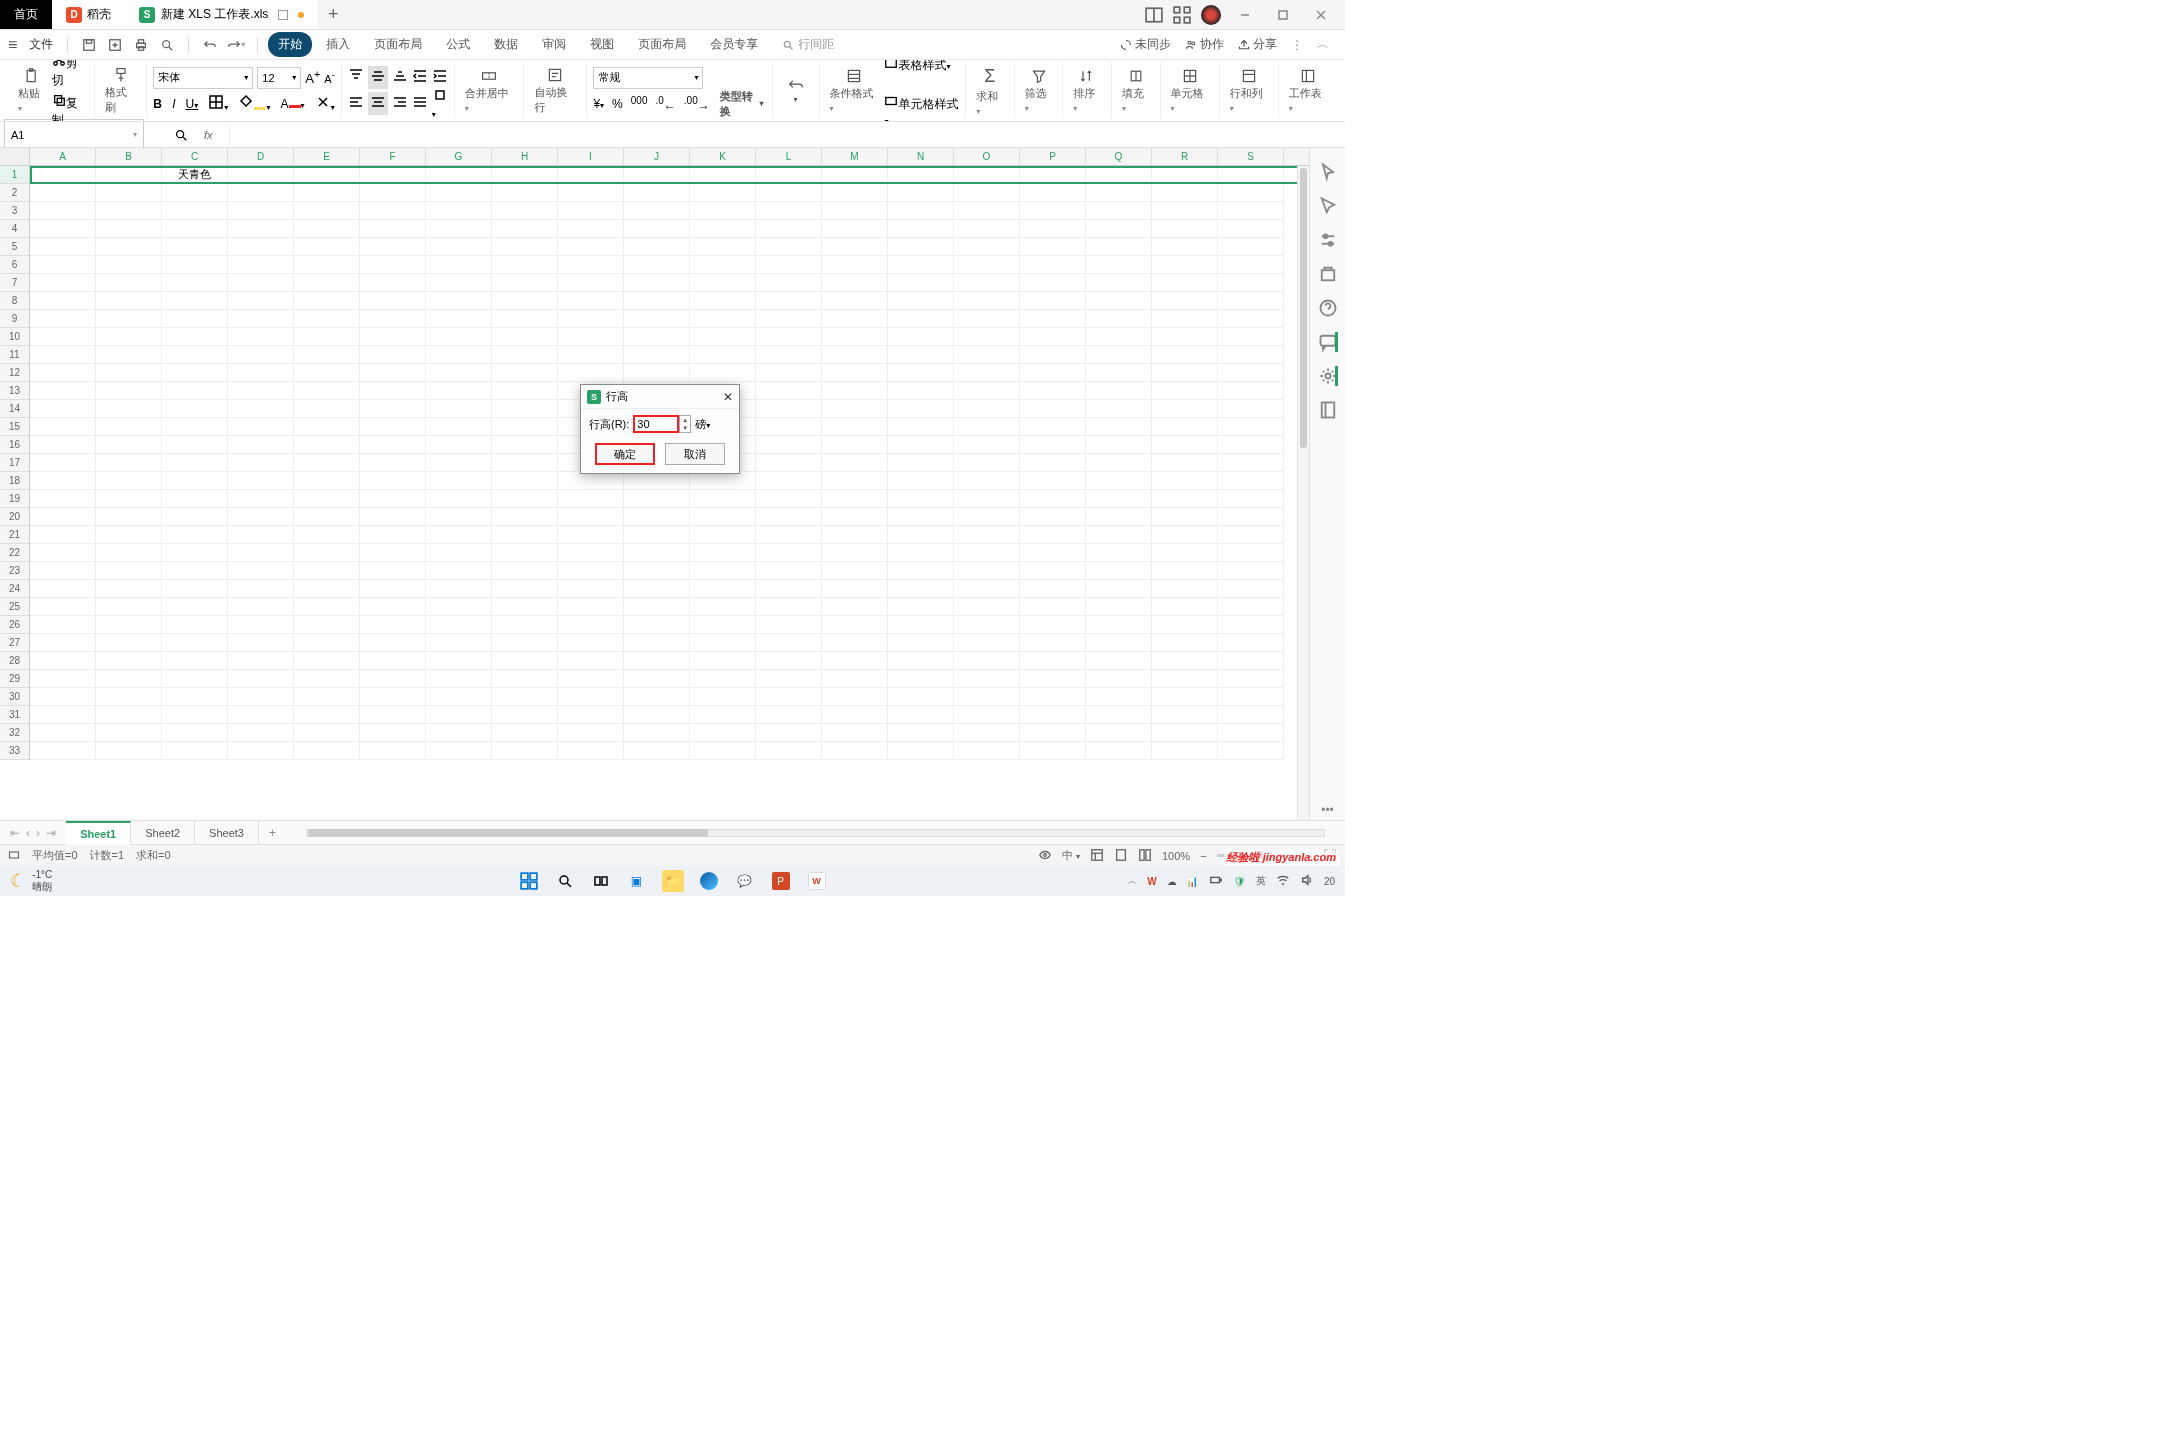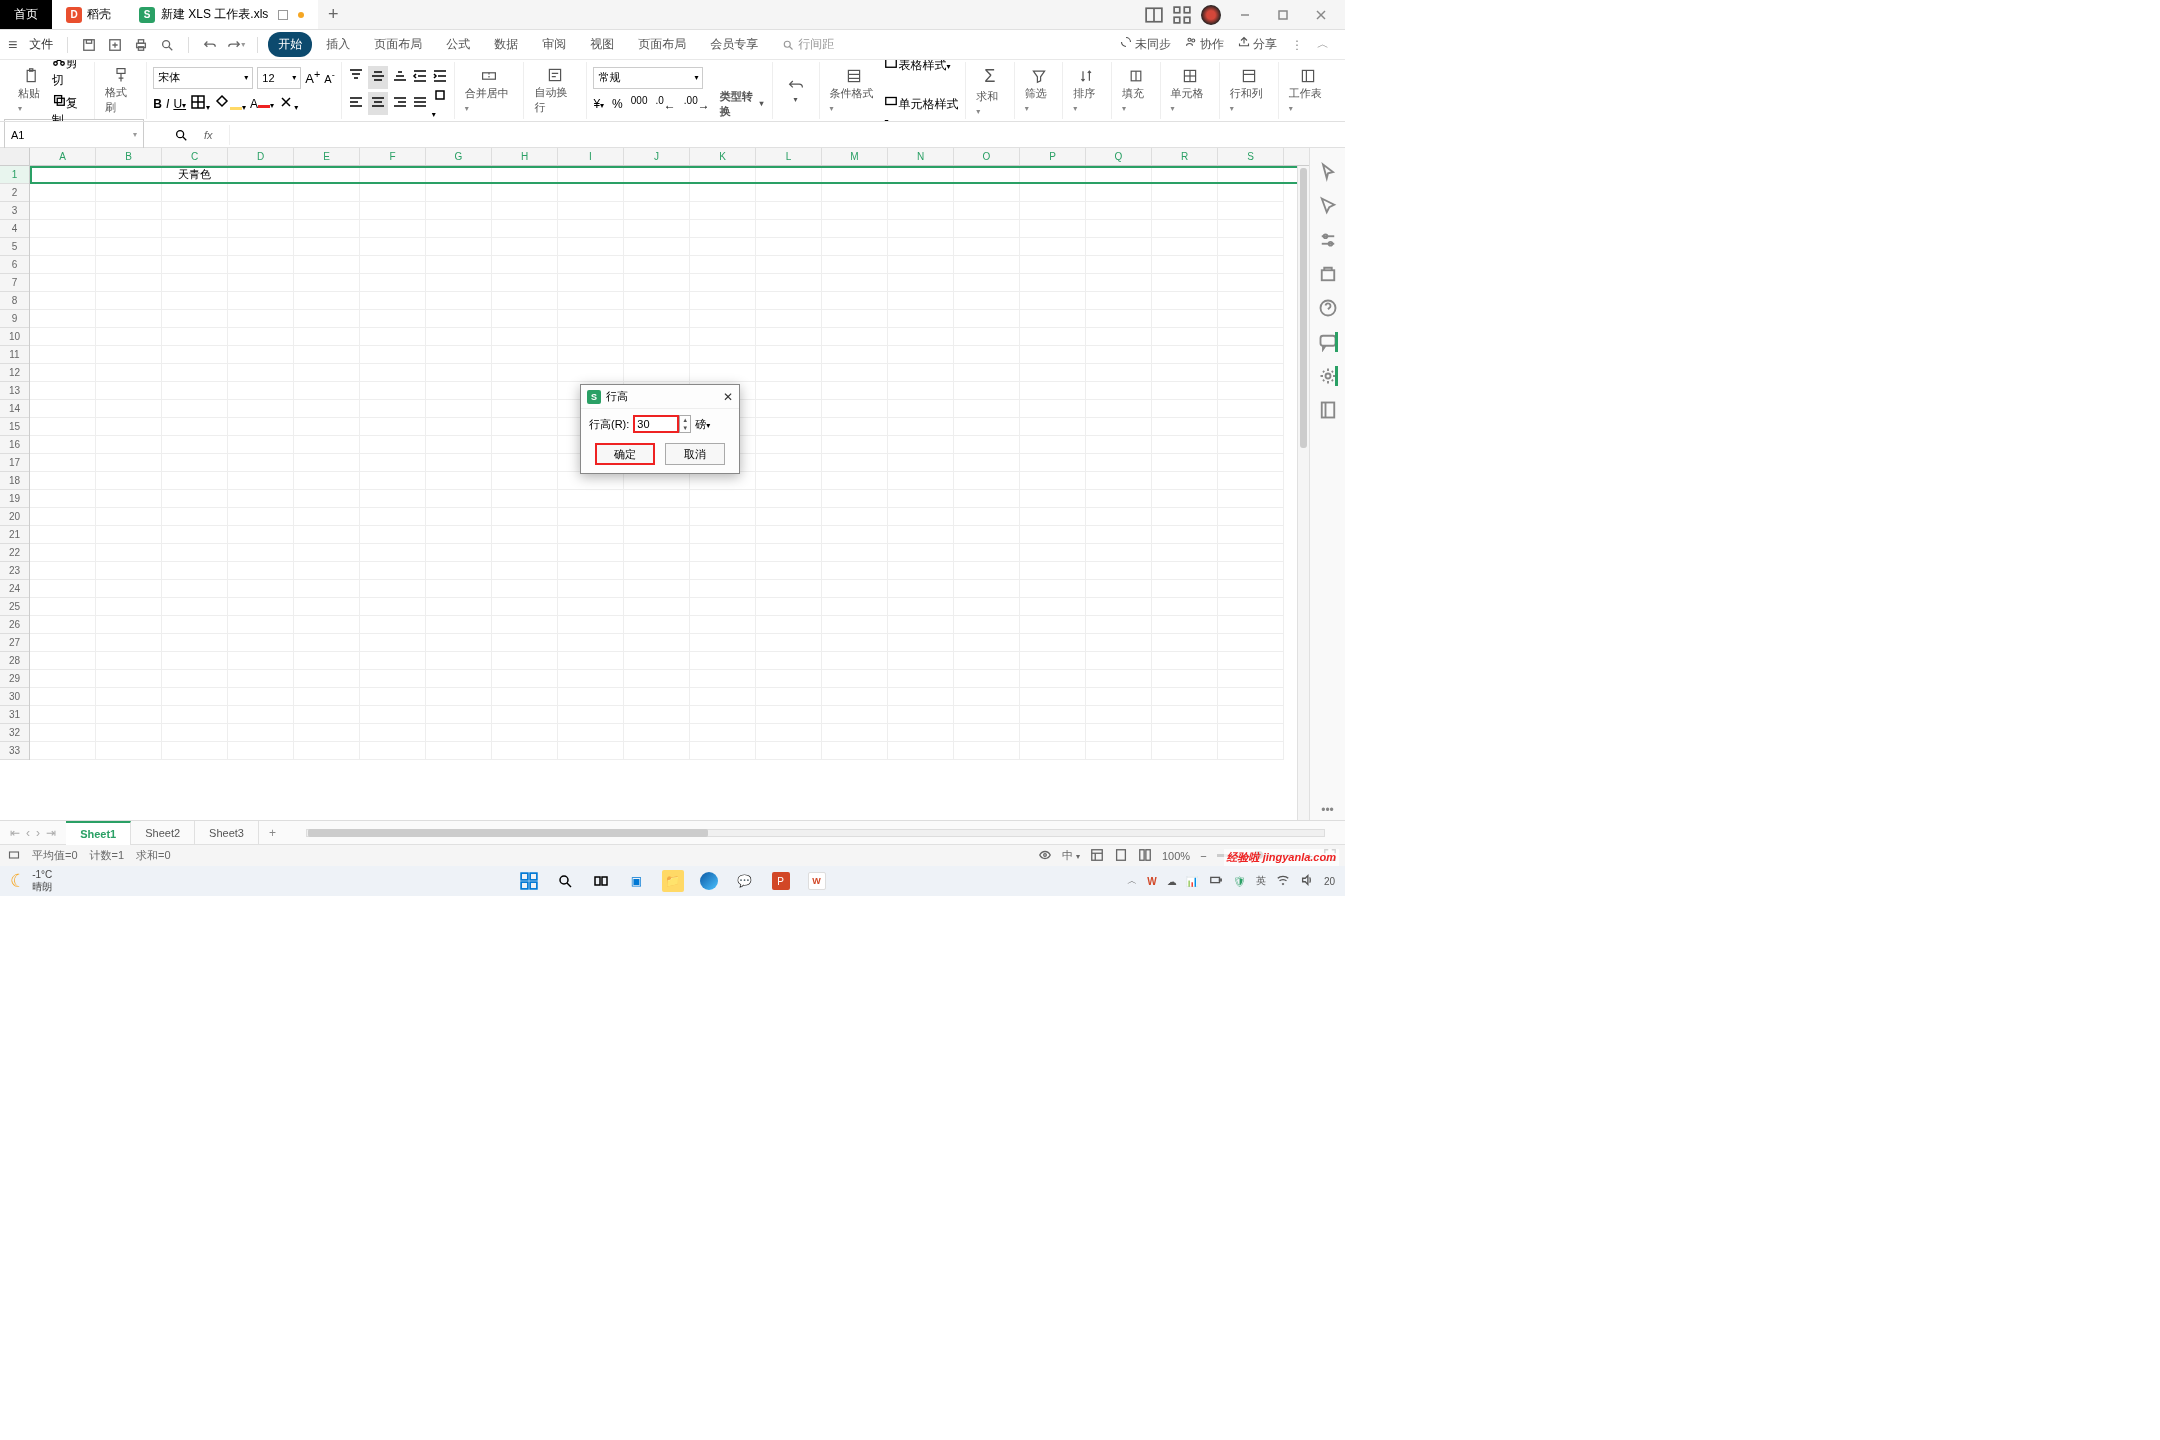--- a/index.html
+++ b/index.html
@@ -26,29 +26,29 @@
 .menubar { height: 30px; display: flex; align-items: center; padding: 0 8px; gap: 4px; border-bottom: 1px solid #e8e8e8; }
 .menubar .hamburger { font-size: 16px; color: #555; margin-right: 4px; }
 .menubar .file-menu { font-size: 12px; color: #333; padding: 0 4px; }
 .menubar .ico-btn { width: 22px; height: 22px; display: flex; align-items: center; justify-content: center; color: #666; }
 .menubar .ico-btn svg { width: 14px; height: 14px; }
 .menubar .sep { width: 1px; height: 16px; background: #ddd; margin: 0 6px; }
 .menubar .tab-item { font-size: 12px; color: #555; padding: 4px 10px; border-radius: 12px; }
 .menubar .tab-item.active { background: #0c4a6e; color: #fff; }
 .menubar .search-box { color: #999; font-size: 12px; margin-left: 10px; display: flex; align-items: center; gap: 4px; }
 .menubar-right { margin-left: auto; display: flex; align-items: center; gap: 14px; font-size: 12px; color: #555; padding-right: 8px; }
-.menubar-right .item { display: flex; gap: 3px; }
+.menubar-right .item { display: flex; align-items: center; gap: 3px; }
 
 
 .ribbon { height: 62px; display: flex; align-items: stretch; padding: 2px 8px; border-bottom: 1px solid #e0e0e0; overflow: hidden; position: relative; }
 .ribbon-group { display: flex; flex-direction: column; justify-content: center; padding: 0 6px; border-right: 1px solid #eee; }
 .ribbon-group.no-border { border-right: none; }
 .big-btn { display: flex; flex-direction: column; align-items: center; justify-content: center; gap: 2px; padding: 0 4px; font-size: 11px; color: #555; min-width: 34px; }
 .big-btn .caret { font-size: 8px; color: #888; }
-.row { display: flex; align-items: center; gap: 4px; height: 26px; }
+.row { display: flex; align-items: center; gap: 4px; height: 26px; justify-content: space-between; }
 .row .small-btn { display: flex; align-items: center; gap: 3px; font-size: 11px; color: #555; padding: 0 2px; font-weight: bold; }
 .row svg, .big-btn svg { width: 16px; height: 16px; }
 .font-select { width: 100px; height: 22px; border: 1px solid #ccc; font-size: 11px; padding: 0 4px; display: flex; align-items: center; justify-content: space-between; }
 .size-select { width: 44px; height: 22px; border: 1px solid #ccc; font-size: 11px; padding: 0 4px; display: flex; align-items: center; justify-content: space-between; }
 .fmt-select { width: 110px; height: 22px; border: 1px solid #ccc; font-size: 11px; padding: 0 4px; display: flex; align-items: center; justify-content: space-between; }
 
 
 .namebar { height: 26px; display: flex; align-items: center; border-bottom: 1px solid #e0e0e0; padding: 1px 4px; }
 .namebox { width: 140px; height: 32px; border: 1px solid #ccc; display: flex; align-items: center; justify-content: space-between; padding: 0 6px; font-size: 11px; }
 .formula-area { flex: 1; display: flex; align-items: center; gap: 16px; padding-left: 30px; }

